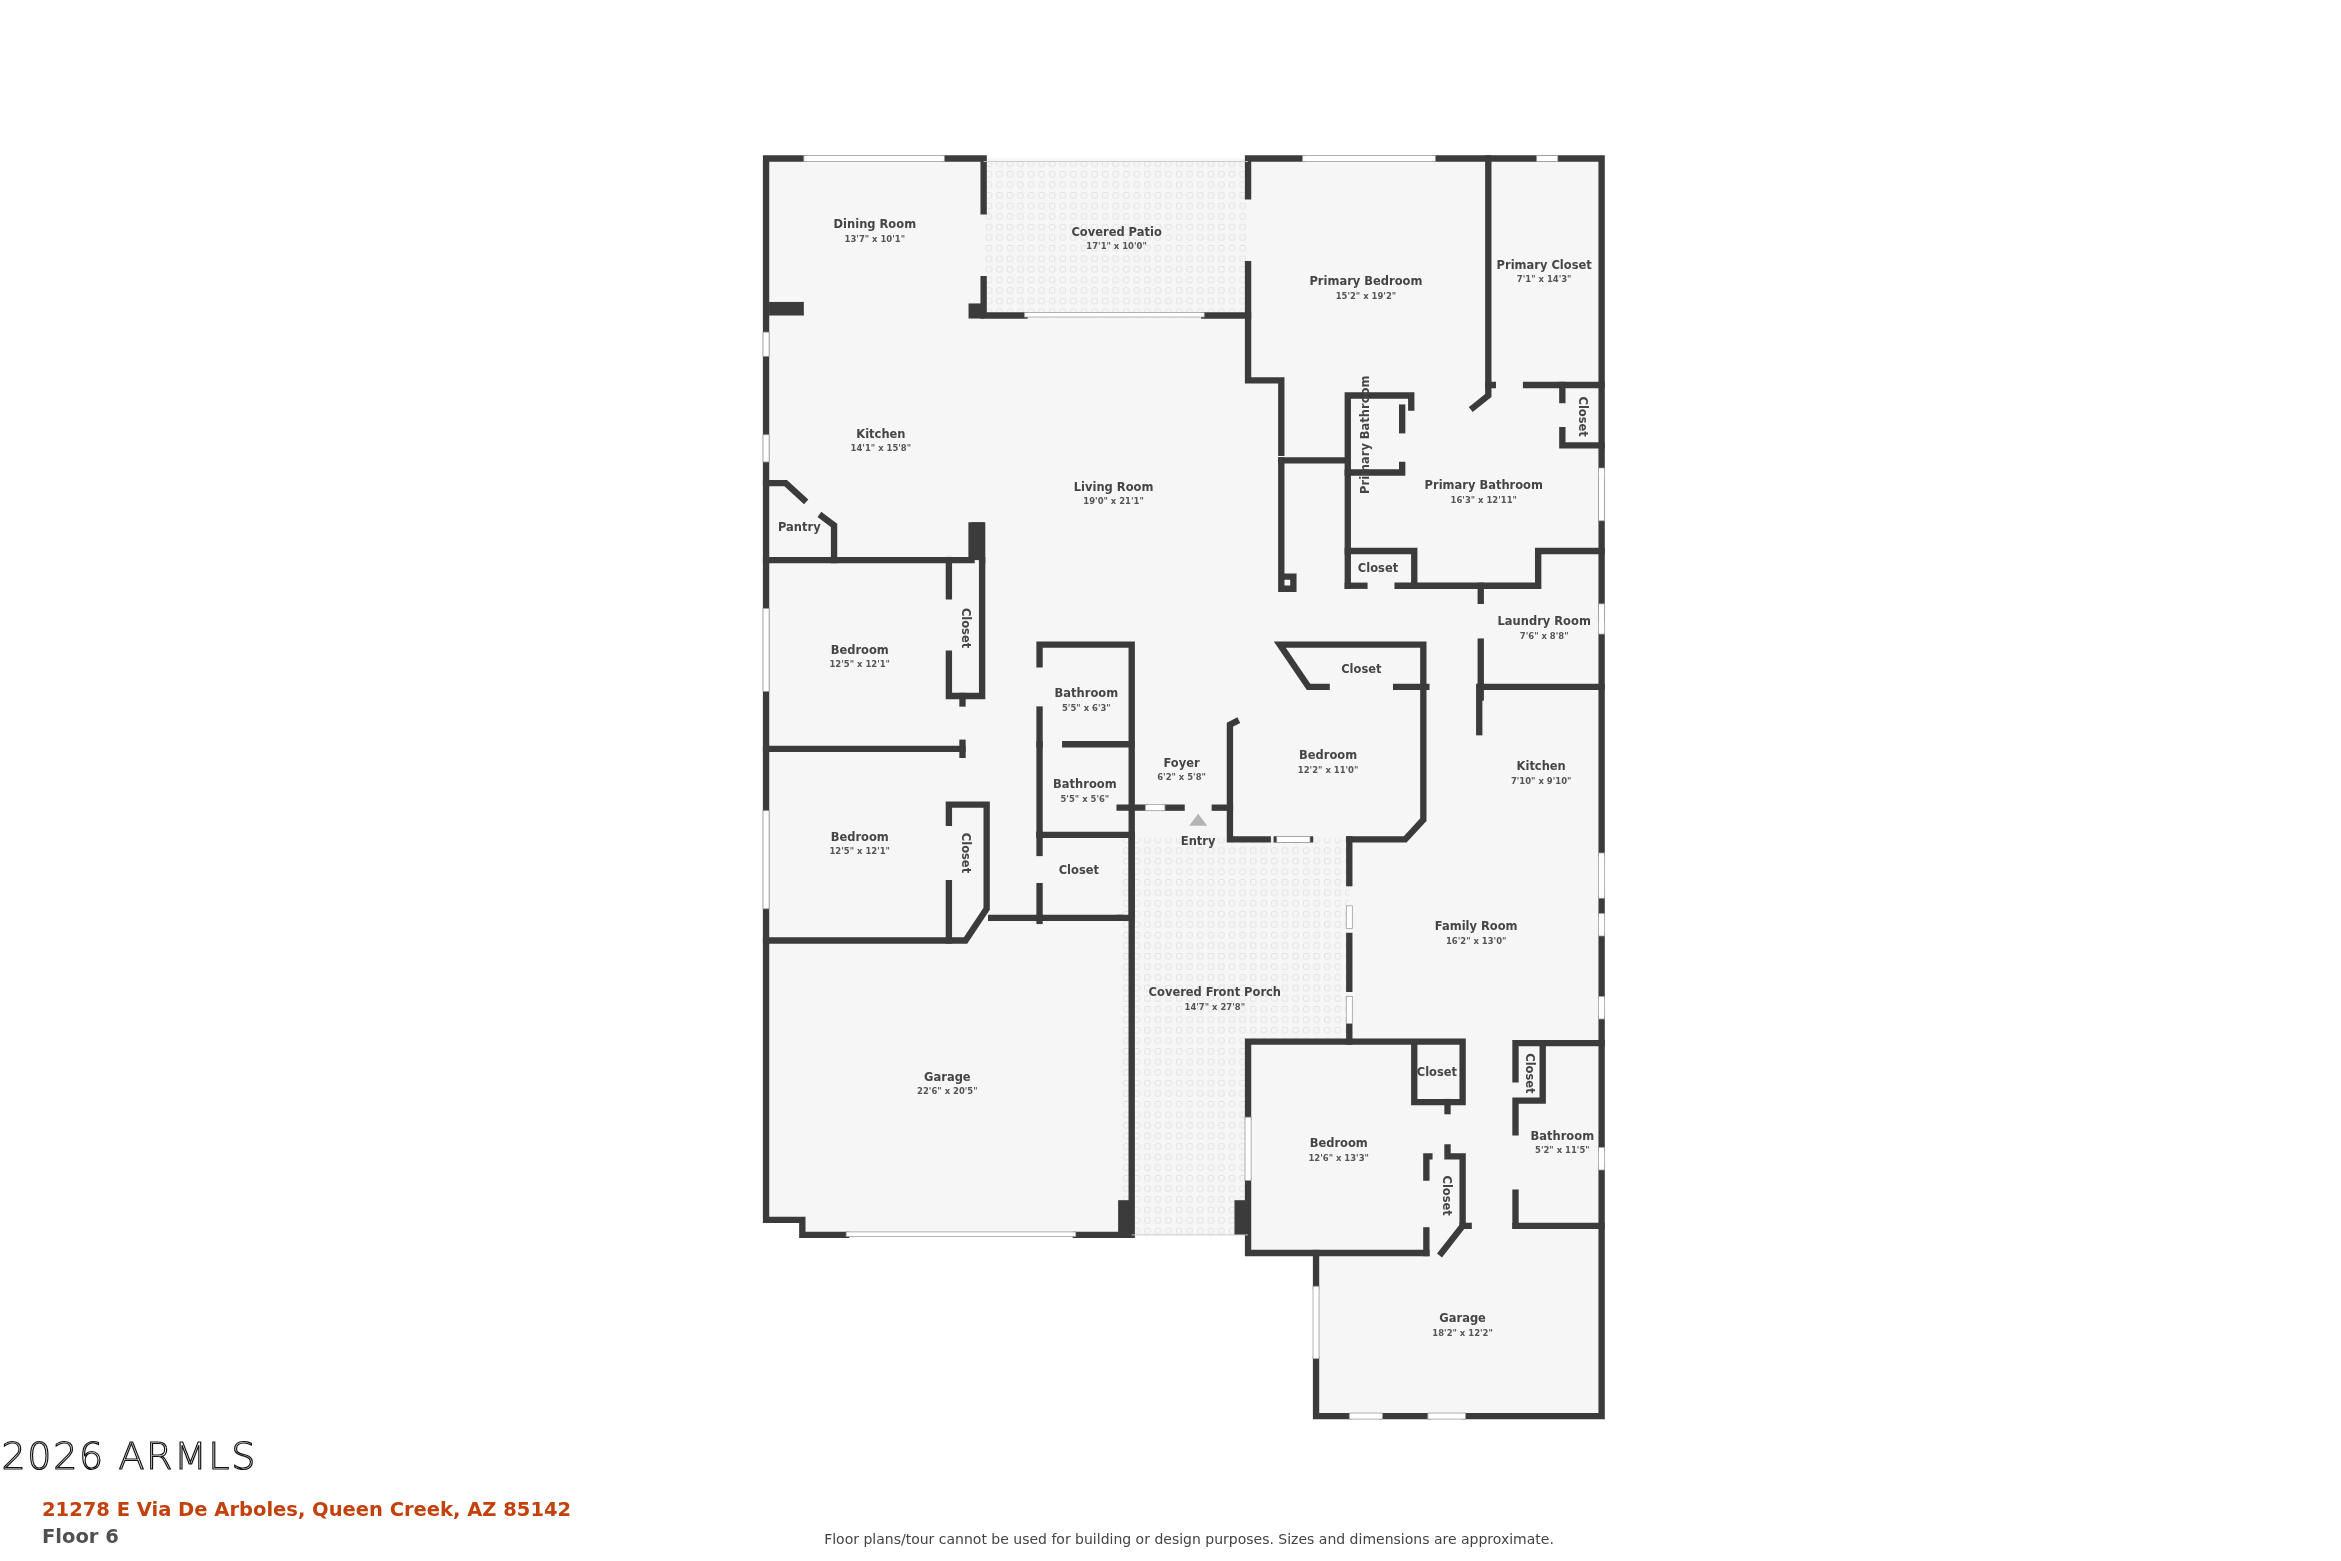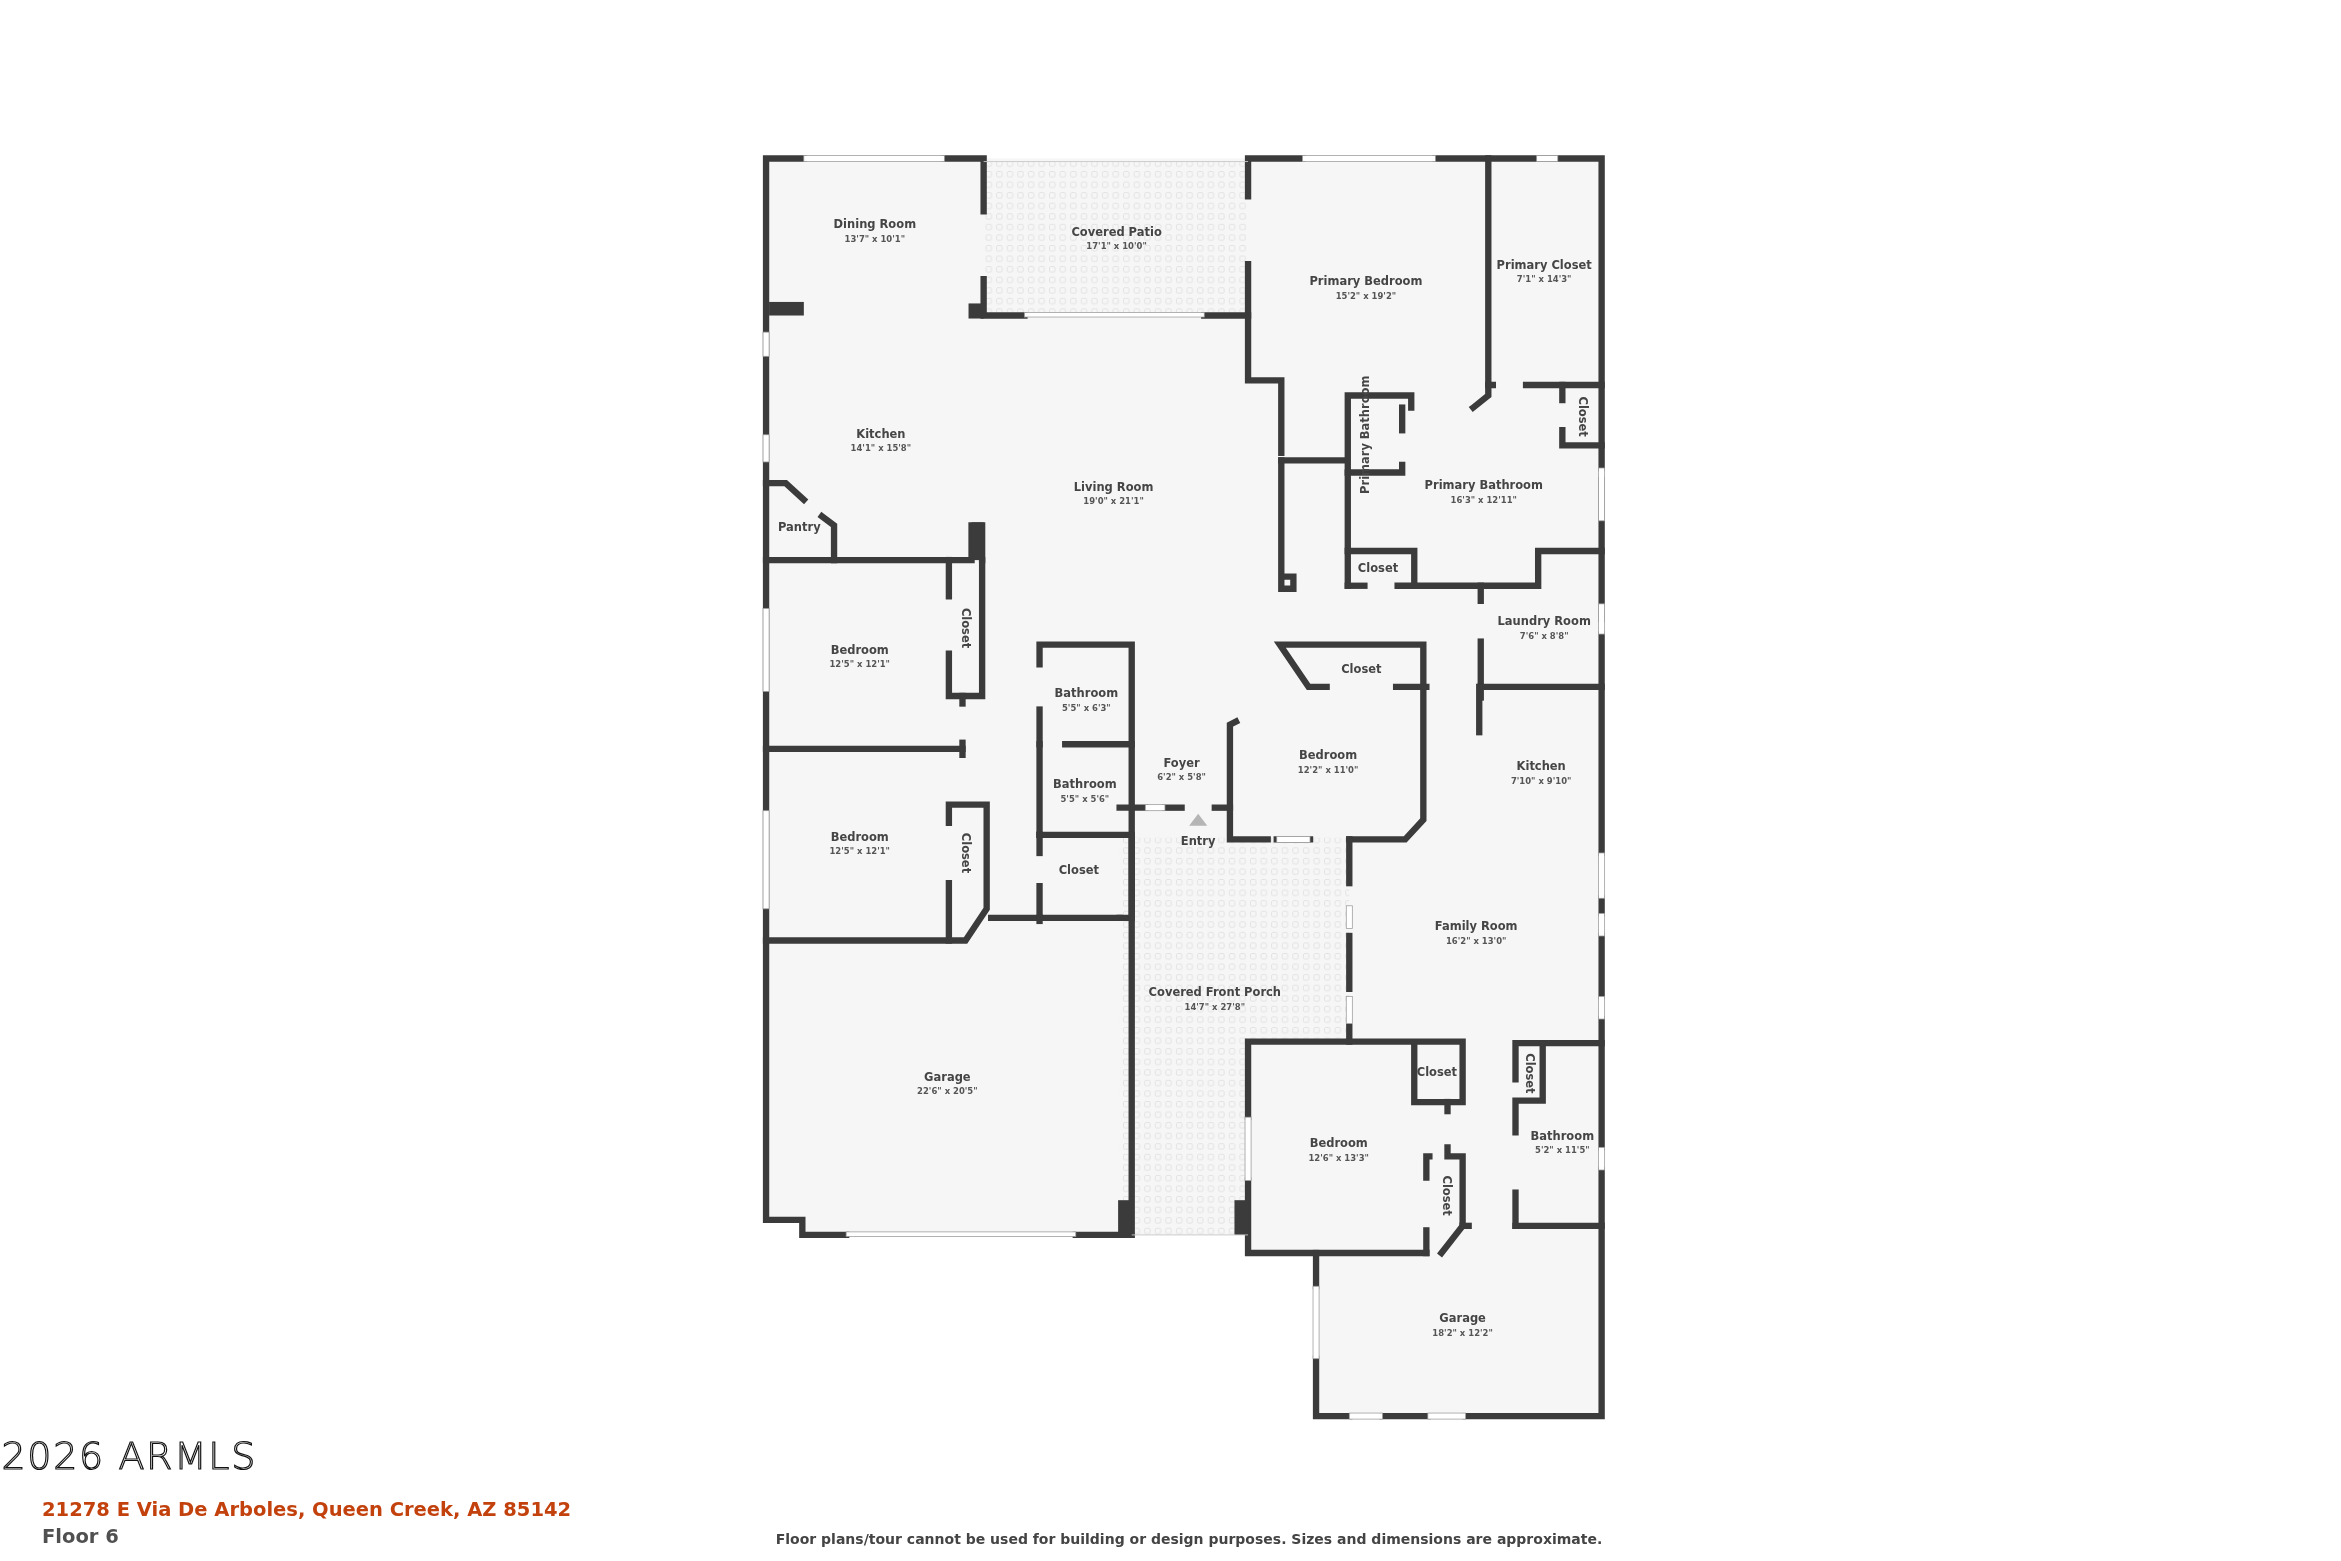--- a/index.html
+++ b/index.html
@@ -11,21 +11,21 @@
   .window { fill:#ffffff; stroke:#9a9a9a; stroke-width:0.5; }
   .floor { fill:#f6f6f6; }
   .porch { fill:url(#tile); }
   .room-name { font-size:7.6px; font-weight:bold; fill:#454545; text-anchor:middle; }
   .room-dim { font-size:5.6px; font-weight:bold; fill:#555555; text-anchor:middle; }
   .footer-address { position:absolute; left:42px; top:1498px; font-size:19.5px; font-weight:bold; color:#c2410c; }
   .footer-floor { position:absolute; left:42px; top:1525px; font-size:19.5px; font-weight:bold; color:#505050; }
   .watermark { position:absolute; left:1.6px; top:1434px; font-size:38px; font-weight:200; color:transparent;
                -webkit-text-stroke:1.2px #111; letter-spacing:1.6px; font-family:"DejaVu Sans", sans-serif; }
   .disclaimer { position:absolute; left:0; width:2342px; top:1531px; text-align:center; padding-left:36px; box-sizing:border-box;
-                font-size:14px; font-weight:bold; color:#444; }
+                font-size:14px; font-weight:normal; color:#444; }
 </style>
 </head>
 <body>
 
 <svg id="plan" viewBox="0 0 1550 1034" preserveAspectRatio="none" xmlns="http://www.w3.org/2000/svg">
   <defs>
     <pattern id="tile" width="7" height="7" patternUnits="userSpaceOnUse">
       <rect width="7" height="7" fill="#f6f6f6"></rect>
       <rect x="1.6" y="1.6" width="3.6" height="3.6" rx="0.8" fill="none" stroke="#dcdcdc" stroke-width="0.5"></rect>
     </pattern>

